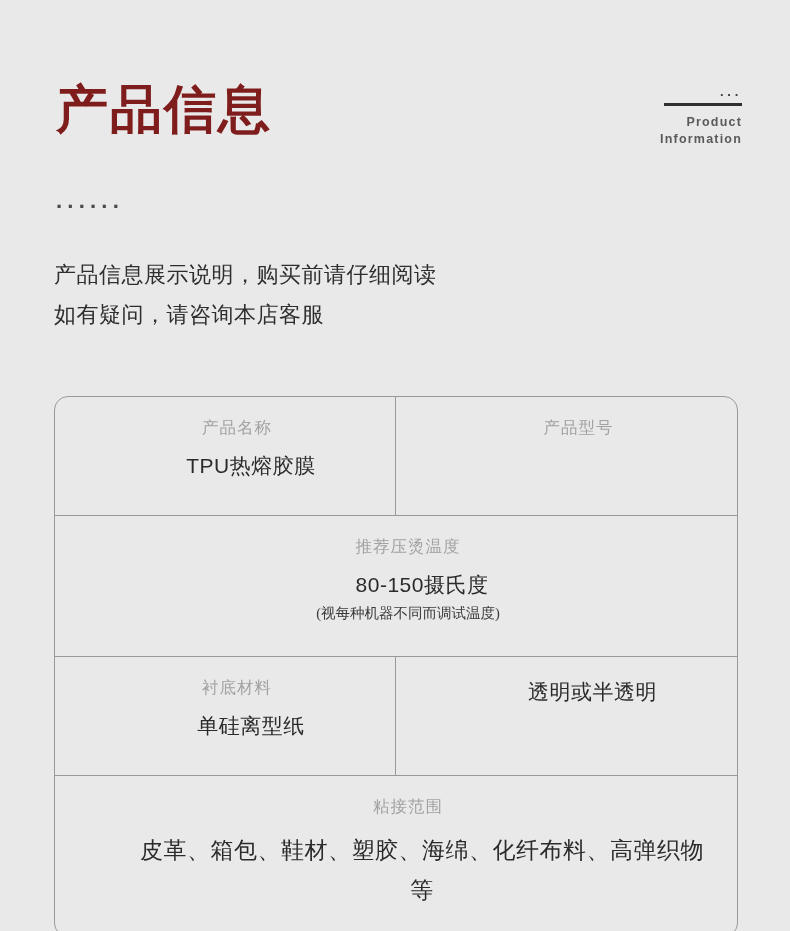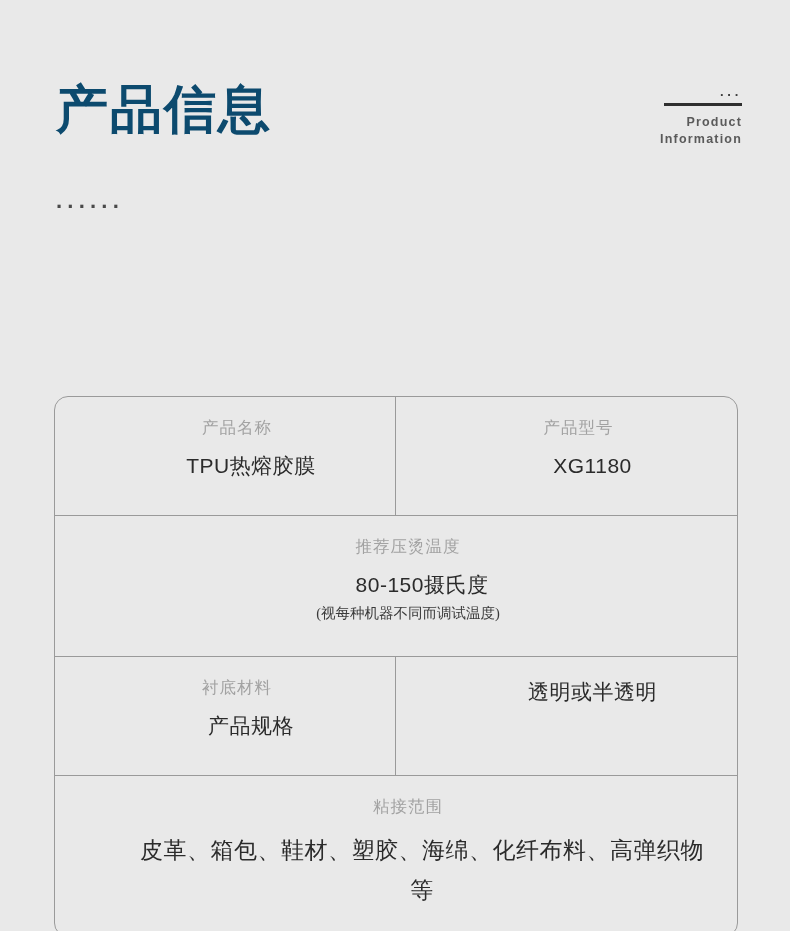--- a/index.html
+++ b/index.html
@@ -21,21 +21,21 @@
   .header {
     position: absolute;
     top: 78px;
     left: 56px;
     right: 48px;
     height: 90px;
   }
   .main-title {
     font-size: 52px;
     font-weight: bold;
-    color: #0c4a6e;
+    color: #7f1d1d;
     letter-spacing: 2px;
     line-height: 1.2;
     font-family: "Liberation Sans", sans-serif;
   }
   .eyebrow {
     position: absolute;
     top: 12px;
     right: 0;
     text-align: right;
     width: 160px;
@@ -153,46 +153,49 @@
     <div class="eyebrow">
       <div class="dots">···</div>
       <div class="rule"></div>
       <div class="en1">Product</div>
       <div class="en2">Information</div>
     </div>
   </div>
 
   <div class="dots-deco">······</div>
 
+  <div class="intro">
+    <div>产品信息展示说明，购买前请仔细阅读</div>
+    <div>如有疑问，请咨询本店客服</div>
+  </div>
 
   <div class="spec-table">
 
     <div class="row r1">
       <div class="cell left">
         <div class="lbl">产品名称</div>
         <div class="val">TPU热熔胶膜</div>
       </div>
       <div class="cell">
         <div class="lbl">产品型号</div>
-        <div class="val">XG1180</div>
       </div>
     </div>
 
     <div class="row r2">
       <div class="cell">
         <div class="lbl">推荐压烫温度</div>
         <div class="val">80-150摄氏度</div>
         <div class="sub">(视每种机器不同而调试温度)</div>
       </div>
     </div>
 
     <div class="row r3">
       <div class="cell left">
         <div class="lbl">衬底材料</div>
-        <div class="val">产品规格</div>
+        <div class="val">单硅离型纸</div>
       </div>
       <div class="cell">
         <div class="val">透明或半透明</div>
       </div>
     </div>
 
     <div class="row">
       <div class="cell full">
         <div class="lbl">粘接范围</div>
         <div class="val wide">皮革、箱包、鞋材、塑胶、海绵、化纤布料、高弹织物等</div>

